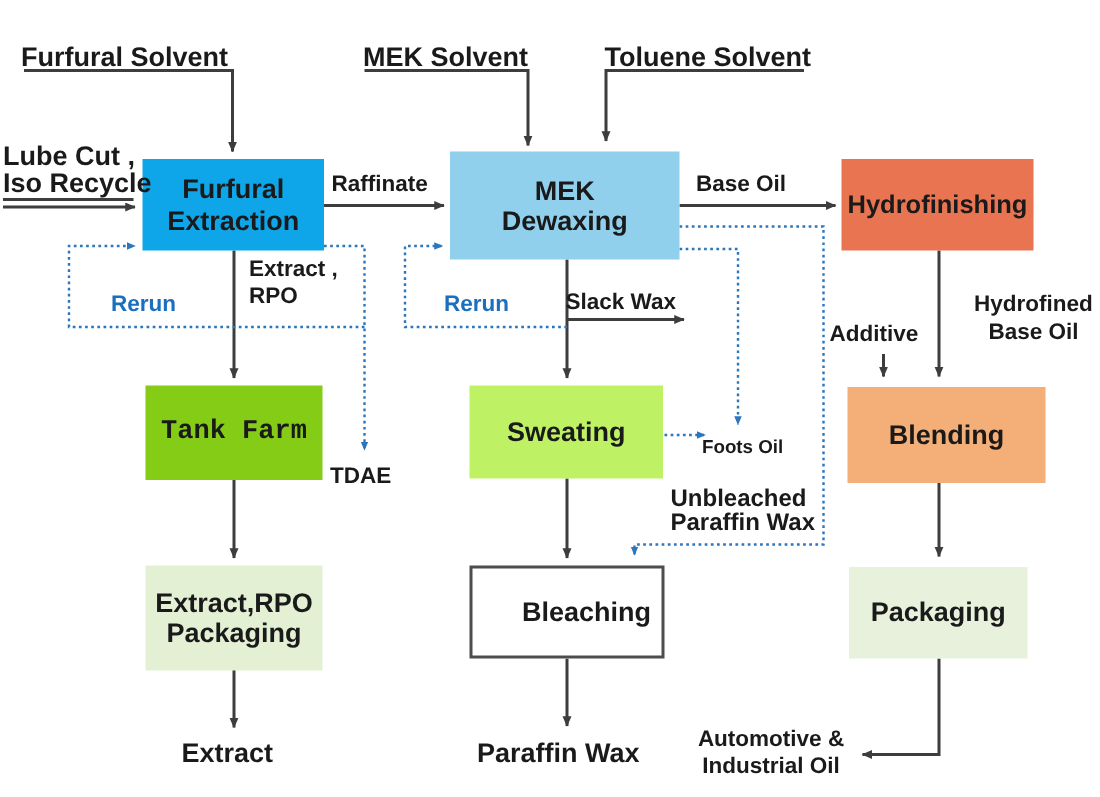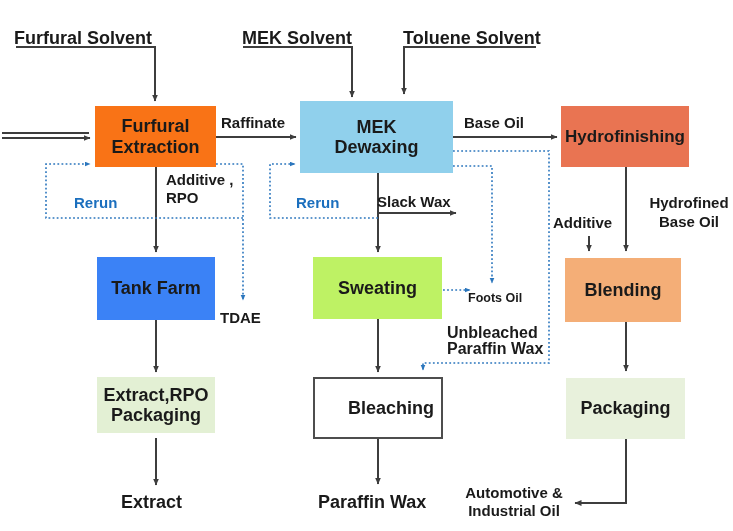--- a/index.html
+++ b/index.html
@@ -61,39 +61,41 @@
     <path class="s" d="M626,439 V503 H575" marker-end="url(#ad)"></path>
 
     <path class="b" d="M216,164 H243 V300" marker-end="url(#ab)"></path>
     <path class="b" d="M243,218 H46 V164 H90" marker-end="url(#ab)"></path>
     <path class="b" d="M378,218 H270 V164 H295" marker-end="url(#ab)"></path>
     <path class="b" d="M453,166 H492 V283" marker-end="url(#ab)"></path>
     <path class="b" d="M443,290 H470" marker-end="url(#ab)"></path>
     <path class="b" d="M453,151 H549 V363 H423 V370" marker-end="url(#ab)"></path>
   </svg>
 
-  <div class="box" style="left: 95px; top: 106px; width: 121px; height: 61px; background-color: #f97316;">Furfural
+  <div class="box" style="left: 95px; top: 106px; width: 121px; height: 61px; background-color: #0ea5e9;">Furfural
 Extraction</div>
   <div class="box" style="left: 300px; top: 101px; width: 153px; height: 72px; background-color: rgb(144, 208, 236);">MEK
 Dewaxing</div>
   <div class="box" style="left: 561px; top: 106px; width: 128px; height: 61px; font-size: 17px; background-color: rgb(233, 116, 82);">Hydrofinishing</div>
-  <div class="box" style="left: 97px; top: 257px; width: 118px; height: 63px; background-color: #3b82f6;">Tank Farm</div>
+  <div class="box" style="left: 97px; top: 257px; width: 118px; height: 63px; background-color: #84cc16; font-family: Liberation Mono, monospace;">Tank Farm</div>
   <div class="box" style="left: 313px; top: 257px; width: 129px; height: 62px; background-color: #bef264;">Sweating</div>
-  <div class="box" style="left: 565px; top: 258px; width: 116px; height: 64px; background-color: rgb(244, 174, 119);">Blending</div>
-  <div class="box" style="left: 97px; top: 377px; width: 118px; height: 56px; background-color: rgb(227, 240, 212);">Extract,RPO
+  <div class="box" style="left: 565px; top: 258px; width: 132px; height: 64px; background-color: rgb(244, 174, 119);">Blending</div>
+  <div class="box" style="left: 97px; top: 377px; width: 118px; height: 70px; background-color: rgb(227, 240, 212);">Extract,RPO
 Packaging</div>
   <div class="box bordered" style="left: 313px; top: 377px; width: 130px; height: 62px; background-color: rgb(255, 255, 255);">Bleaching</div>
   <div class="box" style="left: 566px; top: 378px; width: 119px; height: 61px; background-color: rgb(232, 241, 220);">Packaging</div>
 
   <div class="lbl big" style="left:14px;top:29px;">Furfural Solvent</div>
   <div class="lbl big" style="left:242px;top:29px;">MEK Solvent</div>
   <div class="lbl big" style="left:403px;top:29px;">Toluene Solvent</div>
+  <div class="lbl big" style="left:2px;top:95px;line-height:18px;">Lube Cut ,
+Iso Recycle</div>
   <div class="lbl" style="left:221px;top:115px;">Raffinate</div>
   <div class="lbl" style="left:464px;top:115px;">Base Oil</div>
-  <div class="lbl" style="left:166px;top:171px;line-height:17.5px;">Additive ,
+  <div class="lbl" style="left:166px;top:171px;line-height:17.5px;">Extract ,
 RPO</div>
   <div class="lbl blue" style="left: 74px; top: 195px; color: rgb(27, 111, 190);">Rerun</div>
   <div class="lbl blue" style="left: 296px; top: 195px; color: rgb(27, 111, 190);">Rerun</div>
   <div class="lbl" style="left:377px;top:194px;text-align:right;">Slack Wax</div>
   <div class="lbl" style="left:220px;top:310px;">TDAE</div>
   <div class="lbl small" style="left:468px;top:292px;">Foots Oil</div>
   <div class="lbl" style="left:447px;top:325px;font-size:16px;line-height:15.5px;">Unbleached
 Paraffin Wax</div>
   <div class="lbl" style="left:553px;top:215px;">Additive</div>
   <div class="lbl ctr" style="left:629px;top:193px;width:100px;line-height:19px;margin-left:10px;">Hydrofined

